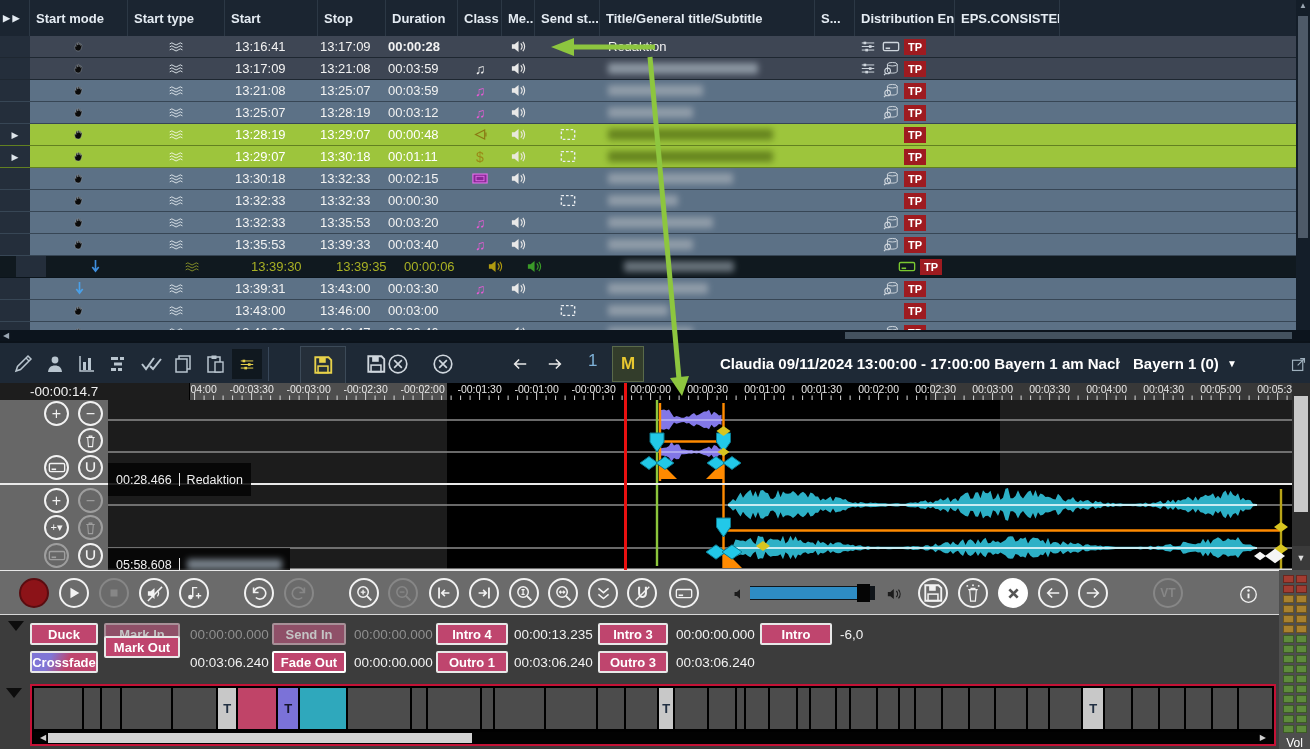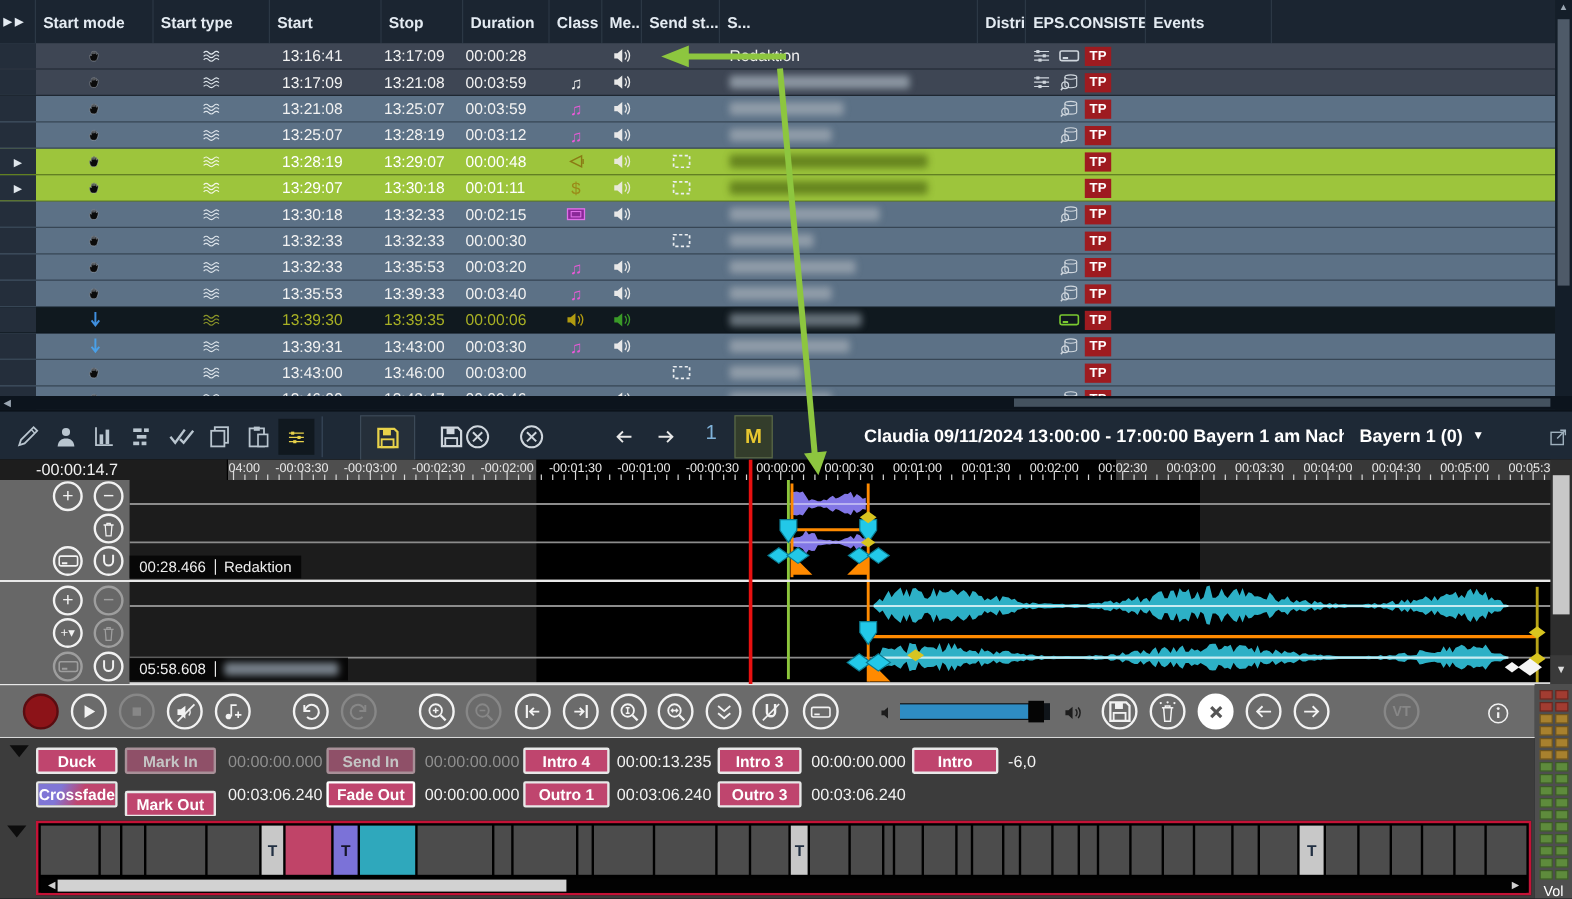--- a/index.html
+++ b/index.html
@@ -13,21 +13,21 @@
   #pl-header .hcell{display:flex;align-items:center;padding-left:6px;border-right:1px solid #2c3845;
                     white-space:nowrap;overflow:hidden;height:36px;box-sizing:border-box;}
   #pl-rows{position:absolute;left:0;top:36px;width:1296px;height:294px;}
   .prow{height:21px;font-size:13px;color:#f2f2f2;position:relative;}
   .prow .cell{display:flex;align-items:center;height:21px;box-sizing:border-box;overflow:hidden;white-space:nowrap;}
   .prow .tcell{padding-left:10px;}
   .gutter{background:#242e3b;justify-content:center;color:#dfe6ec;font-size:9px;}
   .r-dark{background:#3e4654;border-bottom:1px solid rgba(10,18,26,.6);}
   .r-blue{background:#5c7186;border-bottom:1px solid rgba(10,18,26,.45);}
   .r-green{background:#9dc53c;border-bottom:1px solid rgba(40,60,5,.5);color:#fff;}
-  .r-selected{background:#10191f;border-bottom:1px solid rgba(10,18,26,.7);color:#a8b024;}
+  .r-selected{background:#10191f;border-bottom:1px solid rgba(10,18,26,.7);color:#a8b024;padding-left:16px;}
   .icon{display:inline-flex;align-items:center;justify-content:center;}
   .tp-badge{width:22px;height:16px;background:#9e1b20;color:#fff;font-size:11px;font-weight:bold;
             display:flex;align-items:center;justify-content:center;}
   .blurbar{height:11px;border-radius:2px;filter:blur(3px);opacity:.85;}
   #pl-vscroll{position:absolute;right:0;top:0;width:14px;height:330px;background:#141e29;}
   #pl-vscroll .thumb{position:absolute;left:2px;top:16px;width:10px;height:222px;background:#4e5a68;}
   #pl-vscroll .arr{position:absolute;left:0;top:1px;width:14px;text-align:center;color:#9aa6b2;font-size:8px;}
   #pl-hscroll{position:absolute;left:0;top:330px;width:1310px;height:11px;background:#0c141d;}
   #pl-hscroll .thumb{position:absolute;left:845px;top:2px;width:447px;height:7px;background:#44525f;}
   #pl-hscroll .arr{position:absolute;left:3px;top:1px;color:#9aa6b2;font-size:8px;}
@@ -42,21 +42,21 @@
               color:#fff;font-size:15px;font-weight:bold;}
   
   #editor{position:absolute;left:0;top:383px;width:1310px;height:187px;background:#111;}
   #timecode{position:absolute;left:0;top:0;width:190px;height:17px;background:#1d1d1d;color:#f0f0f0;
             font-size:13.5px;display:flex;align-items:center;padding-left:30px;box-sizing:border-box;border-right:1px solid #000;}
   .gutterblk{position:absolute;left:0;width:108px;background:#676767;}
   .gbtn{position:absolute;width:25px;height:25px;border:2px solid #f2f2f2;border-radius:50%;color:#f2f2f2;
         display:flex;align-items:center;justify-content:center;font-size:16px;box-sizing:border-box;background:transparent;}
   .gbtn.dim{opacity:.4;}
   .trklabel{position:absolute;display:flex;align-items:center;gap:7px;background:rgba(5,5,5,.88);color:#f0f0f0;
-            font-size:12.5px;height:19px;padding:0 8px;}
+            font-size:12.5px;height:33px;padding:0 8px;}
   .trklabel .sep{width:1px;height:13px;background:#e8e8e8;}
   #ed-vscroll{position:absolute;left:1292px;top:0;width:18px;height:187px;background:#2e2e2e;}
   #ed-vscroll .thumb{position:absolute;left:2px;top:13px;width:14px;height:116px;background:#c8c8c8;}
   #ed-vscroll .btn{position:absolute;left:0;top:163px;width:18px;height:24px;background:#3a3a3a;color:#ddd;
                    display:flex;align-items:center;justify-content:center;font-size:9px;}
   
   #transport{position:absolute;left:0;top:570px;width:1279px;height:44px;background:#6b6b6b;
              border-top:1px solid #e8e8e8;box-sizing:border-box;}
   .cbtn{position:absolute;top:7px;width:30px;height:30px;border:2px solid #f2f2f2;border-radius:50%;
         display:flex;align-items:center;justify-content:center;color:#f2f2f2;box-sizing:border-box;font-weight:bold;}
@@ -104,45 +104,45 @@
     <div id="pl-header" class="pl-grid">
         <div class="hcell" style="padding-left:3px;gap:6px;font-size:9px;">▶ ▶</div>
         <div class="hcell">Start mode</div>
         <div class="hcell">Start type</div>
         <div class="hcell">Start</div>
         <div class="hcell">Stop</div>
         <div class="hcell">Duration</div>
         <div class="hcell">Class</div>
         <div class="hcell">Me...</div>
         <div class="hcell">Send st...</div>
+        <div class="hcell">Title/General title/Subtitle</div>
         <div class="hcell">S...</div>
         <div class="hcell">Distribution Endpoints</div>
         <div class="hcell">EPS.CONSISTENCY</div>
-        <div class="hcell">Events</div>
       </div>
     <div id="pl-rows">
         <div class="prow pl-grid r-dark">
           <div class="cell gutter"></div>
           <div class="cell" style="justify-content:center;">
             <span class="icon" style="color:#e8e8e8">
               <svg width="14" height="15" viewBox="0 0 18 18">
                 <path d="M5.2 14.2C3.6 12.8 3 8.6 3.8 8.1c.5-.3 1 .3 1.3 1.1 0-2 .4-5 1.1-5 .6 0 .8 1.5.9 3 .1-1.8.4-3.6 1.1-3.6.6 0 .8 1.8.9 3.4.2-1.4.5-2.8 1.1-2.7.7 0 .8 2 .8 3.4.3-.8.7-1.6 1.2-1.4 1 .4.3 4-.6 6-.7 1.6-1.5 2.4-3.1 2.4-1.2 0-2.5-.1-3.3-.5z" fill="#0b0b0b" stroke="#aeb6be" stroke-width=".5"></path>
               </svg>
             </span>
           </div>
           <div class="cell" style="justify-content:center;color:#dfe6ec">
             <span class="icon" style="color:#dfe6ec">
               <svg width="17" height="13" viewBox="0 0 20 14">
                 <path d="M2 4q2.5-2.6 5 0t5 0q2.5-2.6 5 0M2 7.5q2.5-2.6 5 0t5 0q2.5-2.6 5 0M2 11q2.5-2.6 5 0t5 0q2.5-2.6 5 0" fill="none" stroke="currentColor" stroke-width="1.1"></path>
               </svg>
             </span>
           </div>
           <div class="cell tcell">13:16:41</div>
           <div class="cell tcell" style="padding-left:2px;">13:17:09</div>
-          <div class="cell tcell" style="padding-left:2px;">00:00:28</div>
+          <div class="cell tcell" style="padding-left:2px;font-weight:bold;">00:00:28</div>
           <div class="cell" style="justify-content:center;"></div>
           <div class="cell" style="justify-content:center;">
             <span class="icon" style="color:#e8e8e8">
               <svg width="16" height="13" viewBox="0 0 18 14">
                 <path d="M1 4.5h3L8.5.8v12.4L4 9.5H1z" fill="currentColor"></path>
                 <path d="M11 3.4a5.5 5.5 0 0 1 0 7.2M13.3 1.7a8 8 0 0 1 0 10.6" stroke="currentColor" fill="none" stroke-width="1.3"></path>
               </svg>
             </span>
           </div>
           <div class="cell" style="justify-content:center;"></div>
@@ -1367,21 +1367,21 @@
         <div class="fval dim" style="left:190px;top:8px;">00:00:00.000</div>
         <div class="fbtn disabled" style="left:272px;top:8px;width:74px;">Send In</div>
         <div class="fval dim" style="left:354px;top:8px;">00:00:00.000</div>
         <div class="fbtn" style="left:436px;top:8px;width:72px;">Intro 4</div>
         <div class="fval" style="left:514px;top:8px;">00:00:13.235</div>
         <div class="fbtn" style="left:598px;top:8px;width:70px;">Intro 3</div>
         <div class="fval" style="left:676px;top:8px;">00:00:00.000</div>
         <div class="fbtn" style="left:760px;top:8px;width:72px;">Intro</div>
         <div class="fval" style="left:840px;top:8px;">-6,0</div>
         <div class="fbtn accent" style="left:30px;top:36px;width:68px;">Crossfade</div>
-        <div class="fbtn" style="left:104px;top:44px;width:76px;">Mark Out</div>
+        <div class="fbtn" style="left:104px;top:21px;width:76px;">Mark Out</div>
         <div class="fval" style="left:190px;top:36px;">00:03:06.240</div>
         <div class="fbtn active" style="left:272px;top:36px;width:74px;">Fade Out</div>
         <div class="fval" style="left:354px;top:36px;">00:00:00.000</div>
         <div class="fbtn" style="left:436px;top:36px;width:72px;">Outro 1</div>
         <div class="fval" style="left:514px;top:36px;">00:03:06.240</div>
         <div class="fbtn" style="left:598px;top:36px;width:70px;">Outro 3</div>
         <div class="fval" style="left:676px;top:36px;">00:03:06.240</div>
       </div>
   </section>
 

